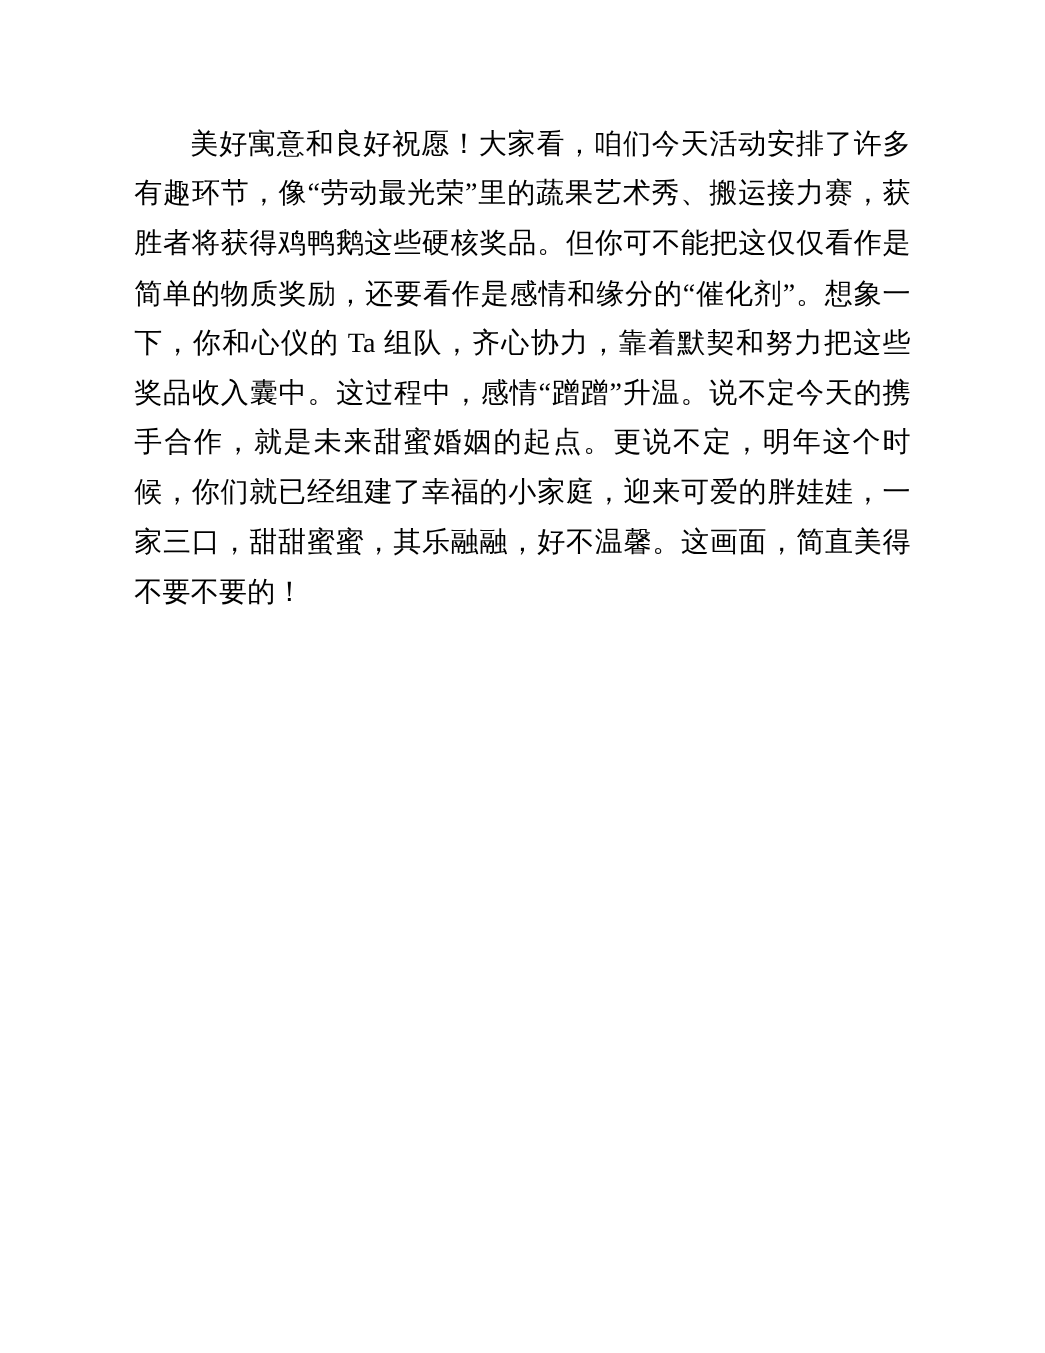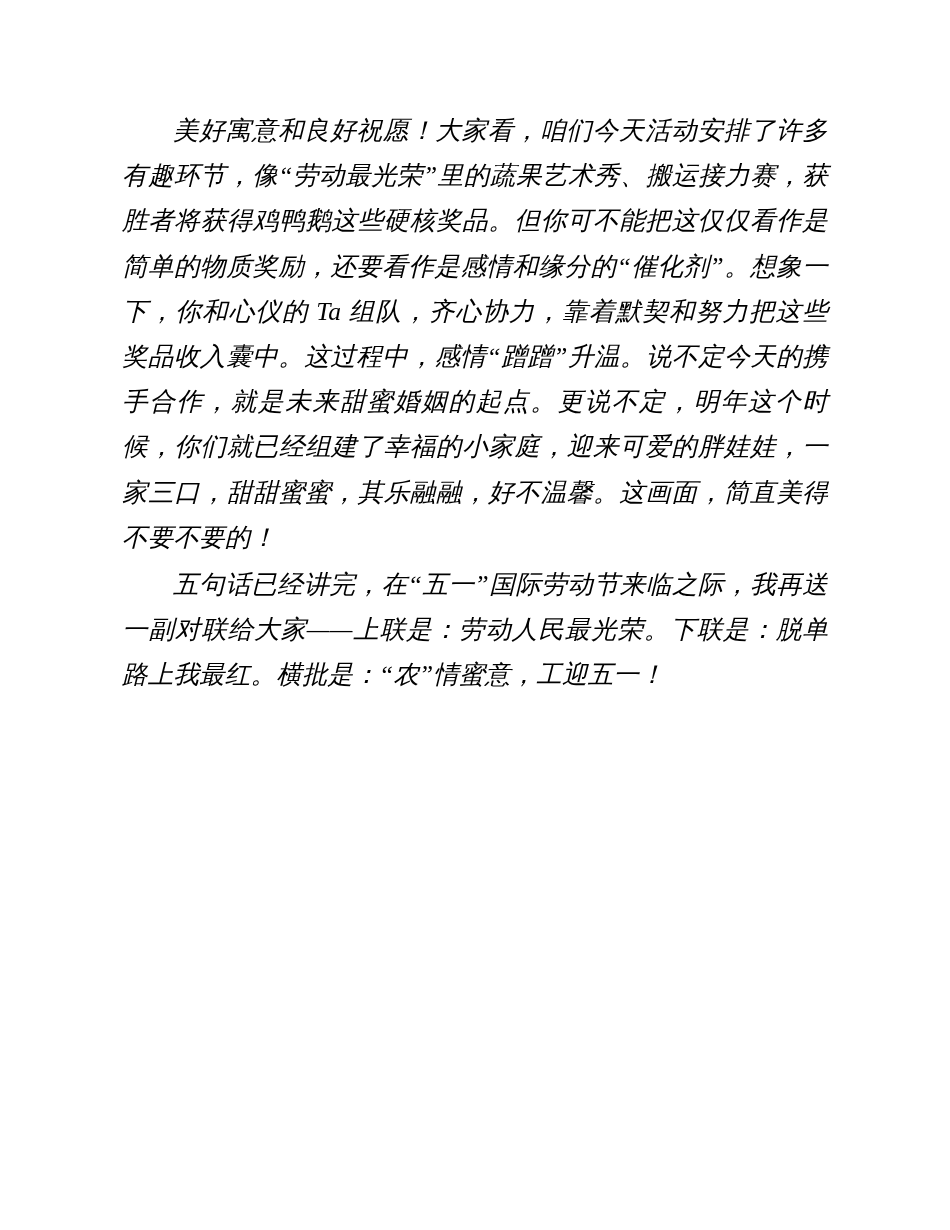--- a/index.html
+++ b/index.html
@@ -29,27 +29,25 @@
     margin: 0 0 0 0;
     font-size: 25.5px;
     line-height: 45.2px;
     text-align: justify;
     text-justify: inter-ideograph;
     text-indent: 51px;
     letter-spacing: 0.2px;
     font-weight: 500;
     color: #000000;
     font-family: "Liberation Serif", "DejaVu Serif", serif;
-    font-style: italic;
   }
   p.para + p.para {
     margin-top: 2px;
   }
 </style>
 </head>
 <body>
 
 <div class="page">
   <div class="doc-body">
     <p class="para">美好寓意和良好祝愿！大家看，咱们今天活动安排了许多有趣环节，像“劳动最光荣”里的蔬果艺术秀、搬运接力赛，获胜者将获得鸡鸭鹅这些硬核奖品。但你可不能把这仅仅看作是简单的物质奖励，还要看作是感情和缘分的“催化剂”。想象一下，你和心仪的 Ta 组队，齐心协力，靠着默契和努力把这些奖品收入囊中。这过程中，感情“蹭蹭”升温。说不定今天的携手合作，就是未来甜蜜婚姻的起点。更说不定，明年这个时候，你们就已经组建了幸福的小家庭，迎来可爱的胖娃娃，一家三口，甜甜蜜蜜，其乐融融，好不温馨。这画面，简直美得不要不要的！</p>
-    <p class="para">五句话已经讲完，在“五一”国际劳动节来临之际，我再送一副对联给大家——上联是：劳动人民最光荣。下联是：脱单路上我最红。横批是：“农”情蜜意，工迎五一！</p>
   </div>
 </div>
 
 </body></html>

